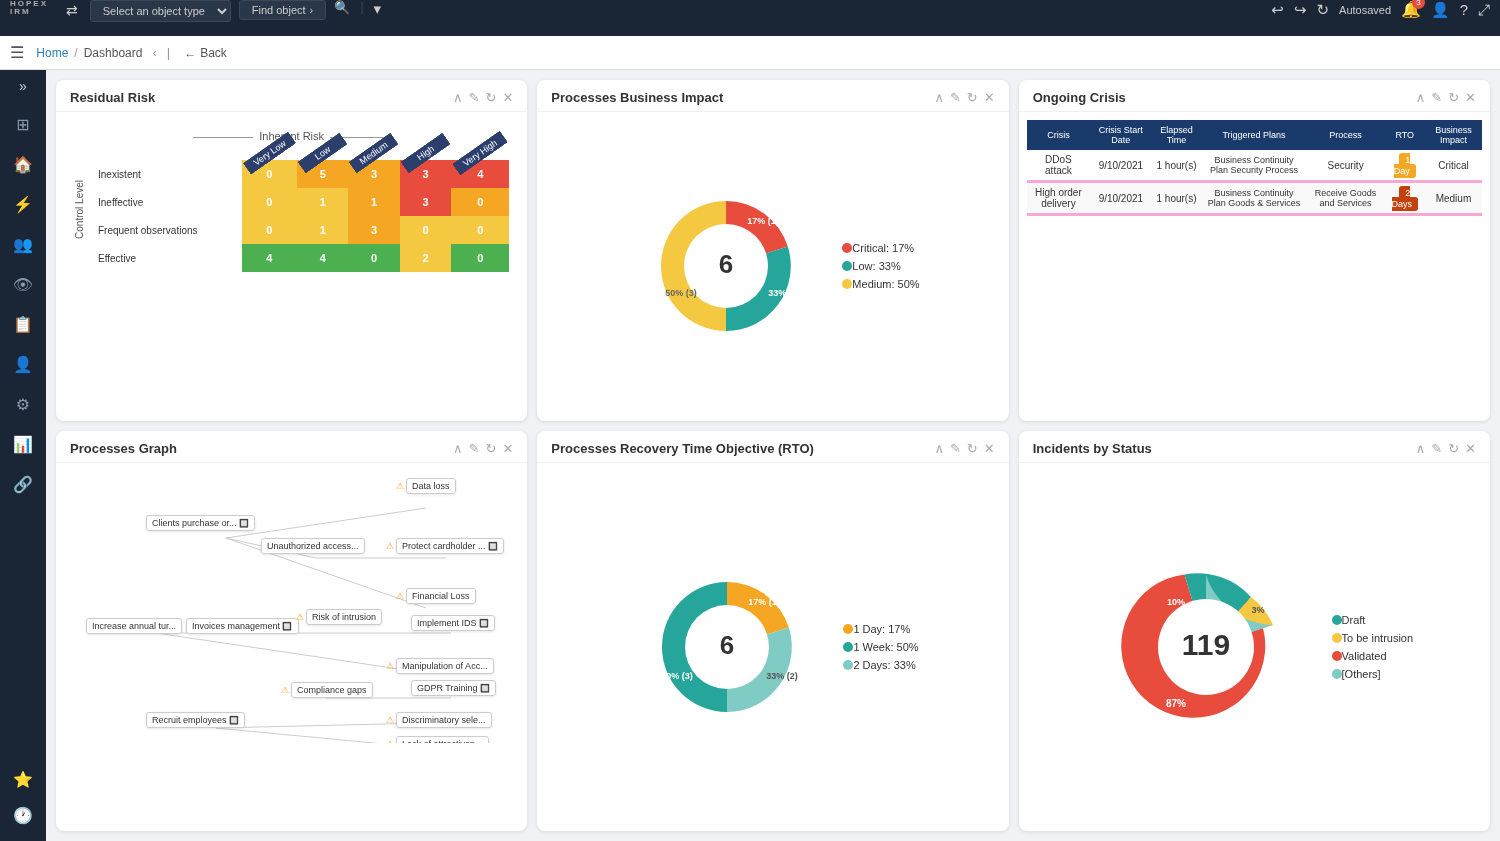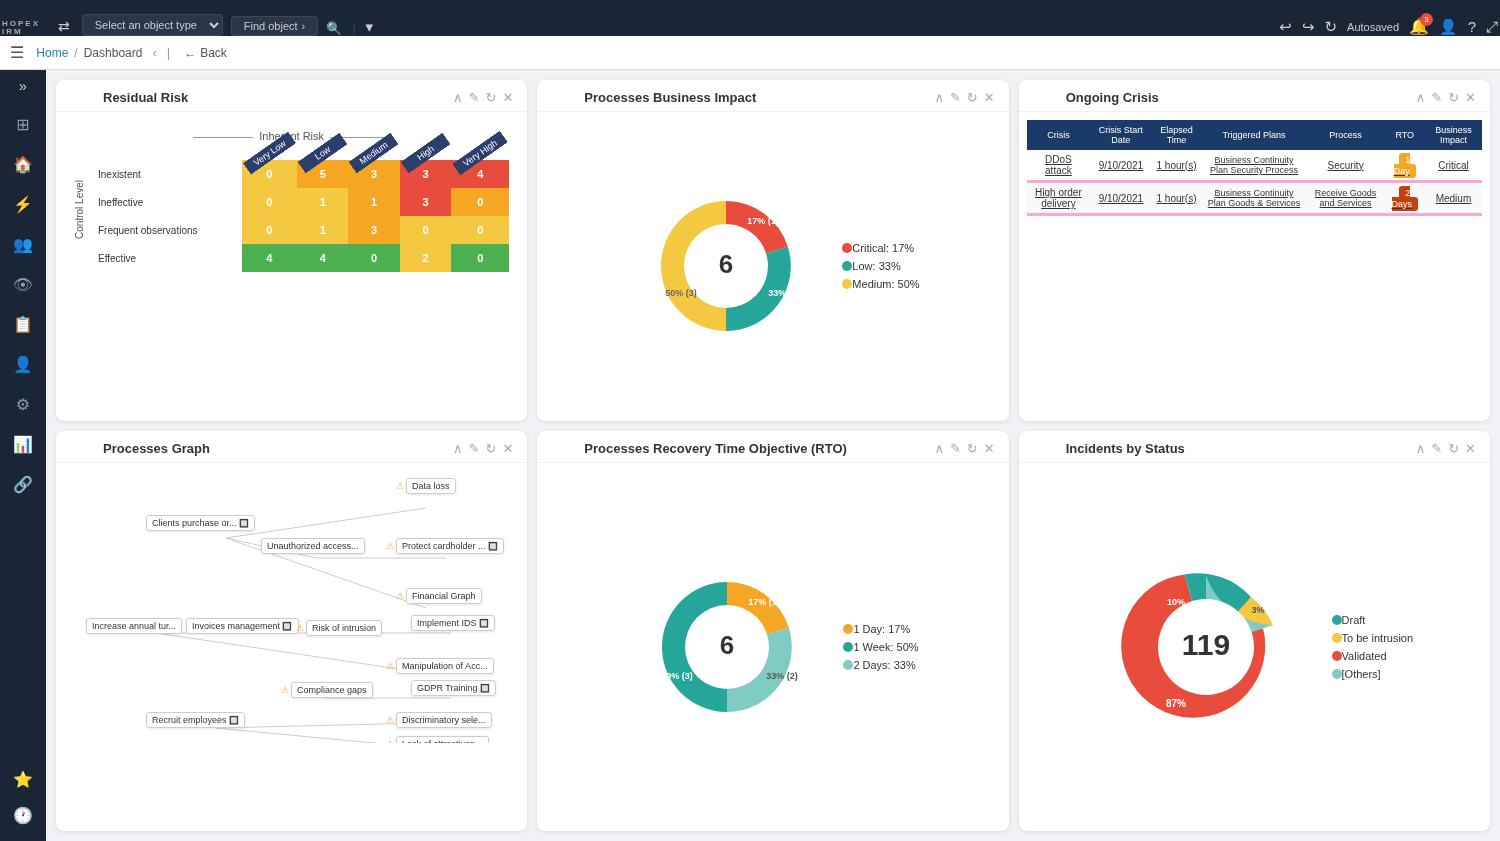--- a/index.html
+++ b/index.html
@@ -3,22 +3,22 @@
   <meta charset="utf-8">
   <style>
     * { box-sizing: border-box; margin: 0; padding: 0; }
     body { font-family: Arial, sans-serif; background: #f0f2f5; color: #333; font-size: 12px; overflow: hidden; }
 
     
     .top-nav {
       height: 36px;
       background: #1a2535;
       display: flex;
-      align-items: flex-end;
-      padding: 0 2px;
+      align-items: flex-start;
+      padding: 0 10px;
       gap: 8px;
     }
     .hopex-logo {
       color: white;
       font-weight: bold;
       font-size: 13px;
       line-height: 1;
       margin-right: 6px;
     }
     .hopex-logo span { display: block; font-size: 8px; letter-spacing: 2px; color: #aaa; }
@@ -135,21 +135,21 @@
       display: flex;
       flex-direction: column;
     }
     .widget-header {
       display: flex;
       align-items: center;
       justify-content: space-between;
       padding: 10px 14px 6px;
       border-bottom: 1px solid #f0f0f0;
     }
-    .widget-title { font-size: 13px; font-weight: bold; color: #333; margin-left: 33px; }
+    .widget-title { font-size: 13px; font-weight: bold; color: #333; }
     .widget-actions { display: flex; gap: 6px; color: #aaa; font-size: 13px; }
     .widget-action-btn { cursor: pointer; color: #aaa; border: none; background: none; font-size: 13px; }
     .widget-body { flex: 1; padding: 10px; display: flex; align-items: center; justify-content: center; }
 
     
     .risk-matrix-container { width: 100%; padding: 8px; }
     .inherent-risk-header { text-align: center; font-size: 11px; color: #555; margin-bottom: 4px; position: relative; }
     .inherent-risk-header::before, .inherent-risk-header::after {
       content: '';
       display: inline-block;
@@ -213,21 +213,21 @@
     
     .graph-body { position: relative; width: 100%; height: 280px; overflow: hidden; }
     .graph-node { position: absolute; font-size: 9px; cursor: pointer; }
     .node-box { background: white; border: 1px solid #ccc; border-radius: 3px; padding: 2px 5px; font-size: 9px; white-space: nowrap; box-shadow: 0 1px 3px rgba(0,0,0,0.1); }
     svg.graph-lines { position: absolute; top: 0; left: 0; width: 100%; height: 100%; pointer-events: none; }
 
     
     .incidents-body { display: flex; align-items: center; justify-content: center; gap: 16px; width: 100%; }
 
     
-    .crisis-body { padding: 8px; width: 100%; text-decoration: underline; }
+    .crisis-body { padding: 8px; width: 100%; }
   </style>
 </head>
 <body>
 
 <div class="top-nav">
   <div class="hopex-logo">
     <span>HOPEX</span>
     <span>IRM</span>
   </div>
   <button class="nav-icon-btn">⇄</button>
@@ -486,29 +486,29 @@
         <div class="graph-node" style="left:90px;top:55px;">
           <span class="node-box">Clients purchase or... <span style="color:#888;font-size:8px;">🔲</span></span>
         </div>
         <div class="graph-node" style="left:205px;top:78px;">
           <span class="node-box">Unauthorized access...</span>
         </div>
         <div class="graph-node" style="left:330px;top:78px;">
           <span style="color:#f5a623;margin-right:2px;">⚠</span><span class="node-box">Protect cardholder ... <span style="color:#888;font-size:8px;">🔲</span></span>
         </div>
         <div class="graph-node" style="left:340px;top:128px;">
-          <span style="color:#f5a623;margin-right:2px;">⚠</span><span class="node-box">Financial Graph</span>
+          <span style="color:#f5a623;margin-right:2px;">⚠</span><span class="node-box">Financial Loss</span>
         </div>
         <div class="graph-node" style="left:30px;top:158px;">
           <span class="node-box">Increase annual tur...</span>
         </div>
         <div class="graph-node" style="left:130px;top:158px;">
           <span class="node-box">Invoices management <span style="color:#888;font-size:8px;">🔲</span></span>
         </div>
-        <div class="graph-node" style="left:240px;top:160px;">
+        <div class="graph-node" style="left:240px;top:149px;">
           <span style="color:#f5a623;margin-right:2px;">⚠</span><span class="node-box">Risk of intrusion</span>
         </div>
         <div class="graph-node" style="left:355px;top:155px;">
           <span class="node-box">Implement IDS <span style="color:#888;font-size:8px;">🔲</span></span>
         </div>
         <div class="graph-node" style="left:330px;top:198px;">
           <span style="color:#f5a623;margin-right:2px;">⚠</span><span class="node-box">Manipulation of Acc...</span>
         </div>
         <div class="graph-node" style="left:225px;top:222px;">
           <span style="color:#f5a623;margin-right:2px;">⚠</span><span class="node-box">Compliance gaps</span>

